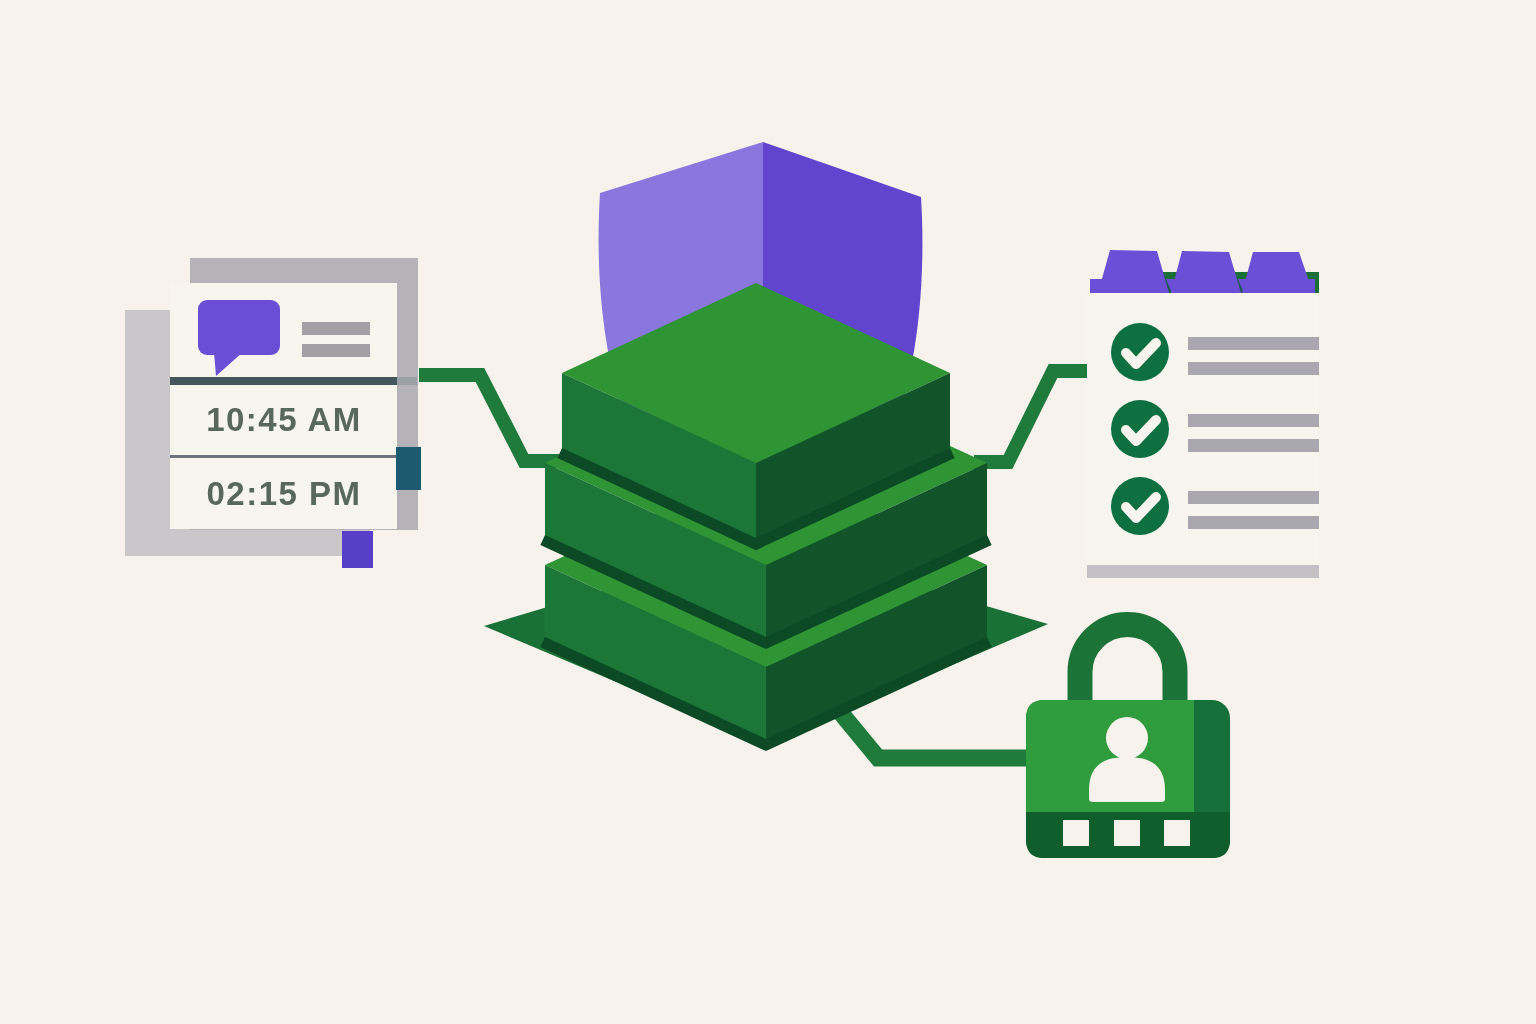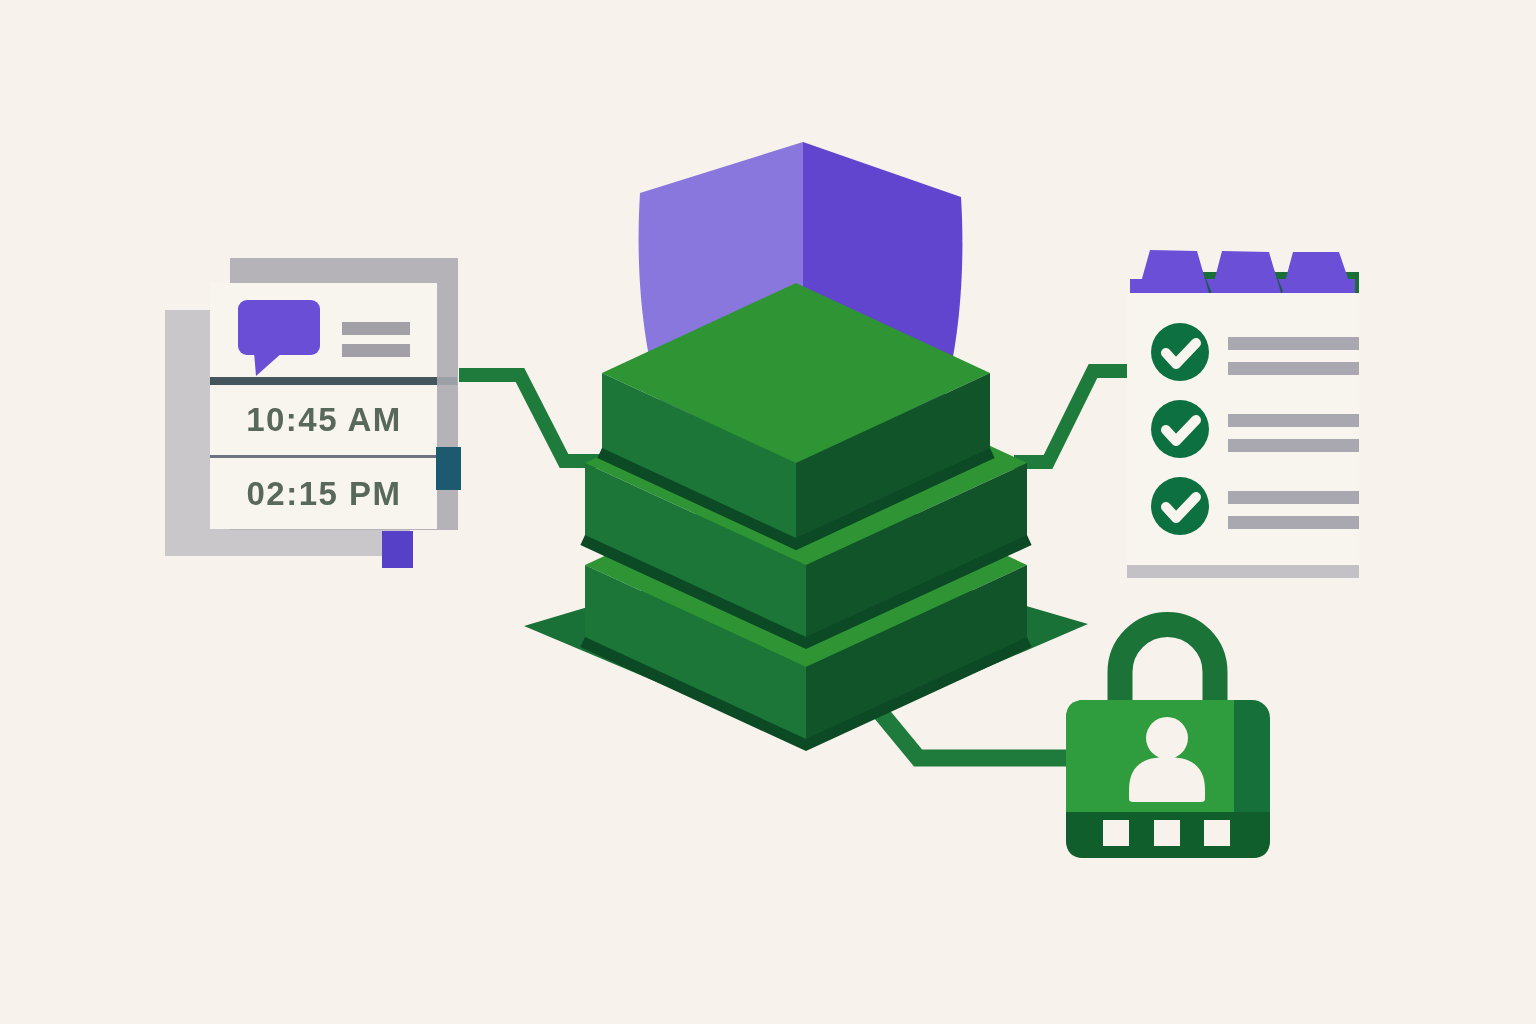--- a/index.html
+++ b/index.html
@@ -1,16 +1,16 @@
 <!DOCTYPE html>
 <html><head>
 <meta charset="utf-8">
 <style>
   html,body{margin:0;padding:0;background:#f7f3ec;}
-  .canvas-wrap{width:1319px;height:1024px;overflow:hidden;position:relative;padding-left:40px;}
+  .canvas-wrap{width:1319px;height:1024px;overflow:hidden;position:relative;}
   svg{display:block;}
   .time-text{font:700 33px "Liberation Sans", sans-serif;fill:#58695c;letter-spacing:1.5px;}
   
   .bg{fill:#f7f3ec}
   .shield-l{fill:#8a77de}
   .shield-r{fill:#6245cf}
   .stk-top{fill:#2e9434}
   .stk-left{fill:#1b7638}
   .stk-right{fill:#115429}
   .stk-base{fill:#1a7137}

